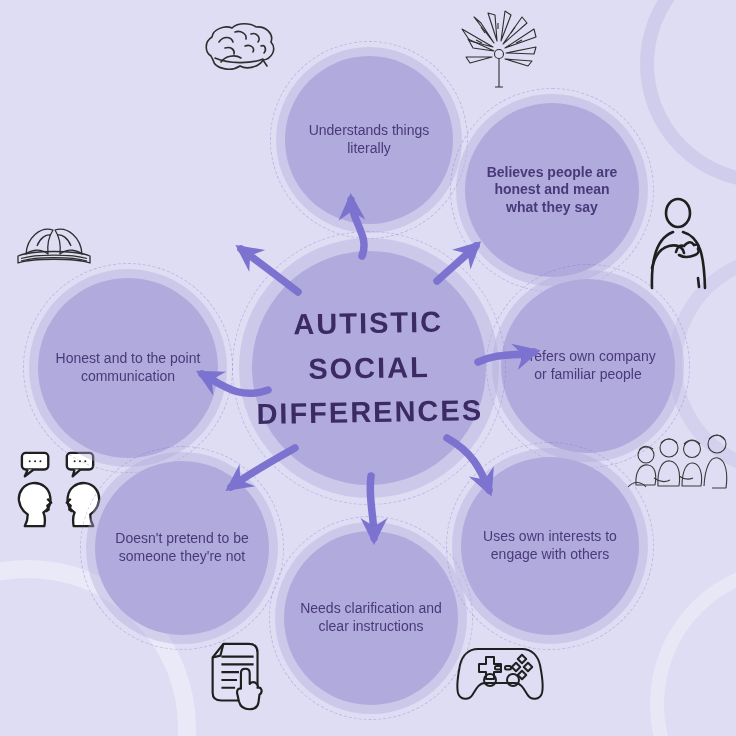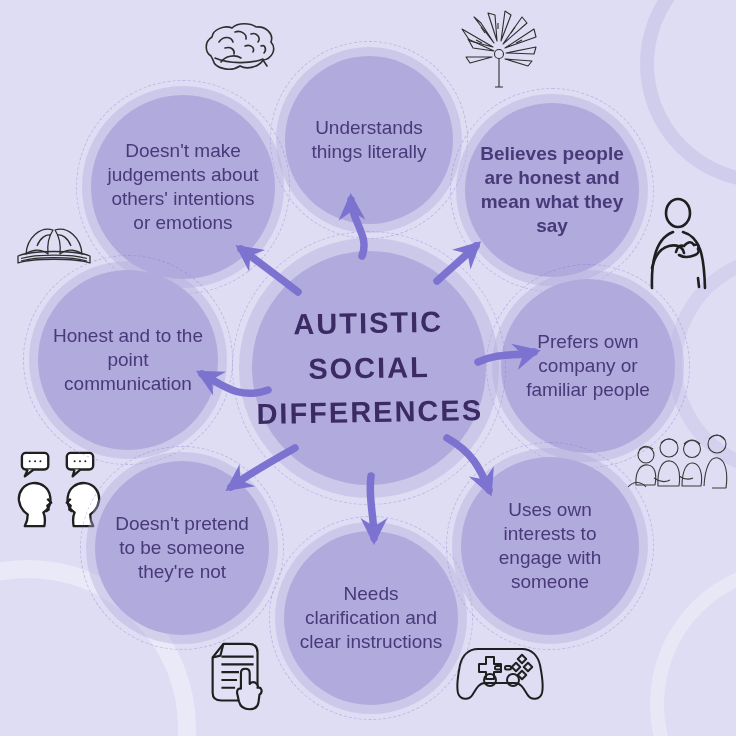--- a/index.html
+++ b/index.html
@@ -22,25 +22,25 @@
     color:#483a79;z-index:3;
   }
   .node::before{ 
     content:"";position:absolute;inset:-9px;border-radius:50%;
     background:rgba(177,170,221,0.40);z-index:-1;
   }
   .node::after{ 
     content:"";position:absolute;inset:-15px;border-radius:50%;
     border:1.6px dashed rgba(124,114,208,0.35);
   }
-  .node .label{width:86%;font-size:19px;line-height:1.26;}
+  .node .label{width:86%;font-size:14px;line-height:1.26;}
   .n-top         {left:285px;top:56px; width:168px;height:168px;}
   .n-top-left    {left:91px; top:95px; width:184px;height:184px;}
   .n-top-right   {left:465px;top:103px;width:174px;height:174px;font-weight:bold;}
-  .n-left        {left:38px; top:270px;width:180px;height:180px;}
+  .n-left        {left:38px; top:278px;width:180px;height:180px;}
   .n-right       {left:501px;top:279px;width:174px;height:174px;}
   .n-bottom-left {left:95px; top:461px;width:174px;height:174px;}
   .n-bottom      {left:284px;top:531px;width:174px;height:174px;}
   .n-bottom-right{left:461px;top:457px;width:178px;height:178px;}
 
   .center-node{
     position:absolute;left:252px;top:251px;width:234px;height:234px;border-radius:50%;
     background:#b1aadd;display:flex;flex-direction:column;align-items:center;justify-content:center;
     z-index:3;transform:rotate(-1deg);
   }
@@ -170,40 +170,37 @@
     <rect x="63" y="23" width="6" height="6" transform="rotate(45 66 26)"></rect>
     <rect x="75" y="23" width="6" height="6" transform="rotate(45 78 26)"></rect>
     <rect x="69" y="31" width="6" height="6" transform="rotate(45 72 34)"></rect>
     <circle cx="40" cy="39" r="6"></circle>
     <circle cx="63" cy="39" r="6"></circle>
   </svg>
 
   <div class="node n-top">
     <div class="label">Understands things literally</div>
   </div>
-  <div class="node n-top-left">
-    <div class="label">Doesn't make judgements about others' intentions or emotions</div>
-  </div>
   <div class="node n-top-right">
     <div class="label">Believes people are honest and mean what they say</div>
   </div>
   <div class="node n-left">
     <div class="label">Honest and to the point communication</div>
   </div>
   <div class="node n-right">
     <div class="label">Prefers own company or familiar people</div>
   </div>
   <div class="node n-bottom-left">
     <div class="label">Doesn't pretend to be someone they're not</div>
   </div>
   <div class="node n-bottom">
     <div class="label">Needs clarification and clear instructions</div>
   </div>
   <div class="node n-bottom-right">
-    <div class="label">Uses own interests to engage with someone</div>
+    <div class="label">Uses own interests to engage with others</div>
   </div>
 
   <div class="center-node">
     <div class="t-line">AUTISTIC</div>
     <div class="t-line">SOCIAL</div>
     <div class="t-line">DIFFERENCES</div>
   </div>
 
   <svg class="arrows" width="736" height="736" viewBox="0 0 736 736">
     <defs>

